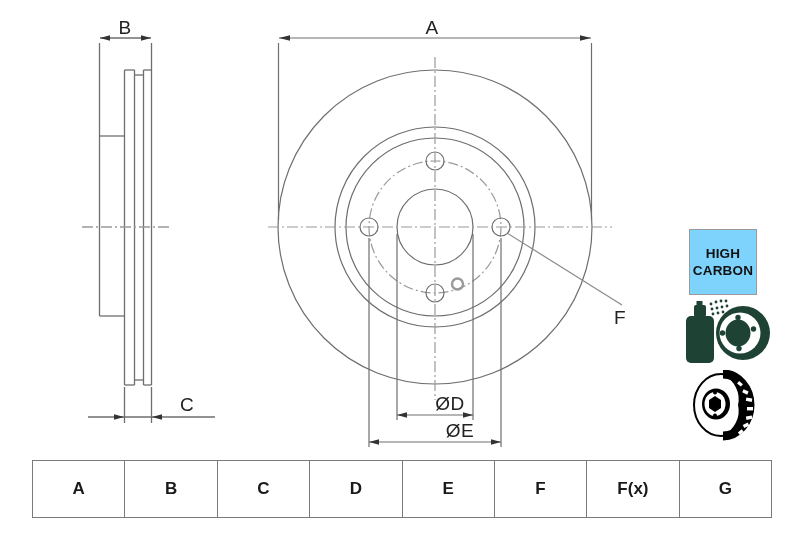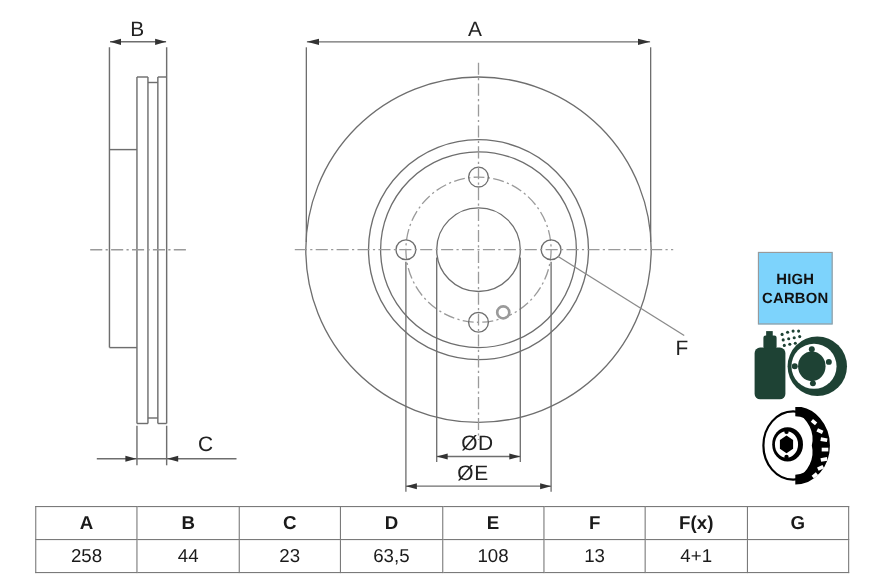--- a/index.html
+++ b/index.html
@@ -108,22 +108,22 @@
       <polygon points="369,442 379,439.3 379,444.7" fill="#333" stroke="none"></polygon>
       <polygon points="501,442 491,439.3 491,444.7" fill="#333" stroke="none"></polygon>
 
       <line x1="507" y1="233" x2="622" y2="305" stroke="#8a8a8a"></line>
     </g>
   </svg>
 
   <span class="dim-label center" style="left:125px;top:17px;">B</span>
   <span class="dim-label center" style="left:432px;top:17px;">A</span>
   <span class="dim-label" style="left:180px;top:394px;">C</span>
-  <span class="dim-label center" style="left:434px;top:393px;">ØD</span>
-  <span class="dim-label center" style="left:430px;top:420px;">ØE</span>
+  <span class="dim-label center" style="left:450px;top:393px;">ØD</span>
+  <span class="dim-label center" style="left:460px;top:420px;">ØE</span>
   <span class="dim-label" style="left:614px;top:307px;">F</span>
 
   <div class="badge">
     <span>HIGH</span>
     <span>CARBON</span>
   </div>
 
   <svg class="icon" style="left:678px;top:296px;" width="96" height="74" viewBox="0 0 96 74">
     <g fill="#1e4234" stroke="none">
 
@@ -182,26 +182,16 @@
         <tr>
       <th>A</th>
       <th>B</th>
       <th>C</th>
       <th>D</th>
       <th>E</th>
       <th>F</th>
       <th>F(x)</th>
       <th>G</th>
     </tr>
-    <tr>
-      <td>258</td>
-      <td>44</td>
-      <td>23</td>
-      <td>63,5</td>
-      <td>108</td>
-      <td>13</td>
-      <td>4+1</td>
-      <td></td>
-    </tr>
   </tbody>
     </table>
 
 </div>
 
 </body></html>

